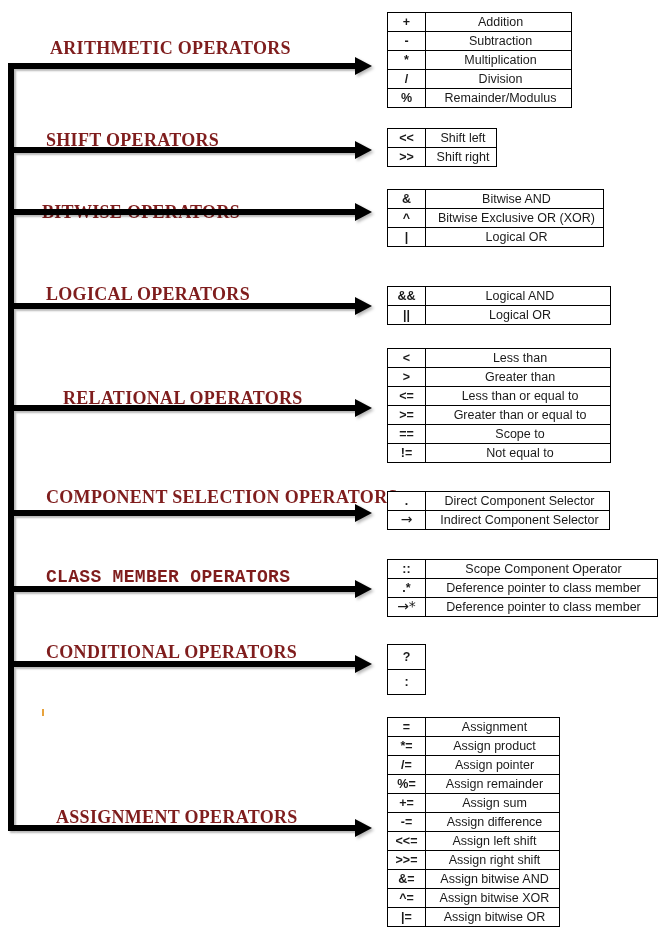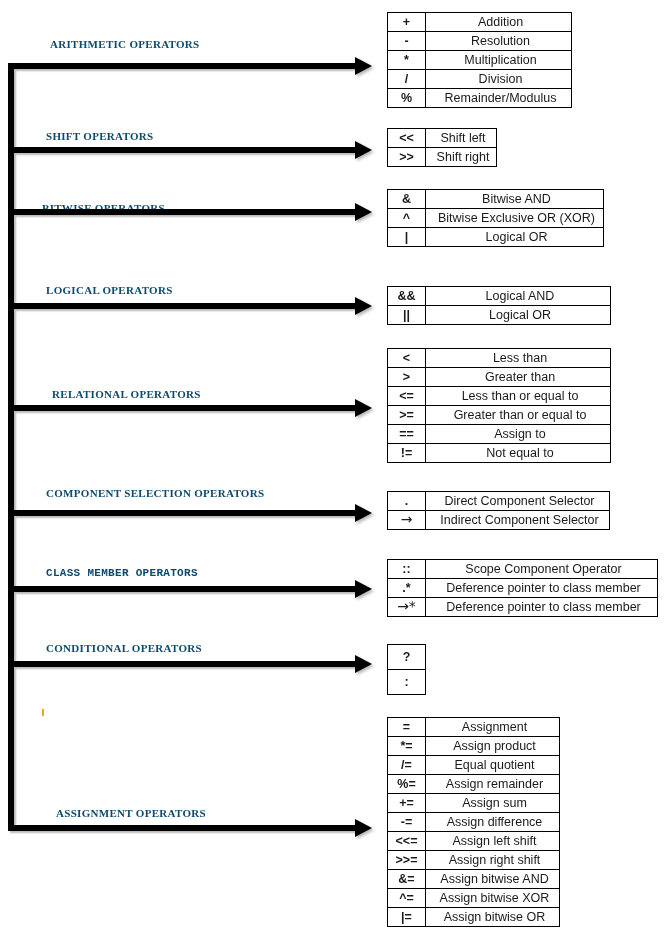--- a/index.html
+++ b/index.html
@@ -46,23 +46,23 @@
     height: 0;
     border-top: 9px solid transparent;
     border-bottom: 9px solid transparent;
     border-left: 17px solid #000000;
     filter: drop-shadow(2px 2px 1.5px rgba(0,0,0,0.28));
   }
   .cat-label {
     position: absolute;
     font-family: "Liberation Serif", serif;
     font-weight: bold;
-    font-size: 11px;
+    font-size: 18px;
     letter-spacing: 0.3px;
-    color: #0c4a6e;
+    color: #7f1d1d;
     white-space: nowrap;
   }
 
   
   .op-table {
     position: absolute;
     border-collapse: collapse;
     table-layout: fixed;
     background: #ffffff;
   }
@@ -120,21 +120,21 @@
         <div class="head" style="left: 341px;"></div>
       </div>
       <table class="op-table" style="left: 387px; top: 12px; width: 185px;">
         <tbody>
           <tr>
             <td class="sym">+</td>
             <td class="desc">Addition</td>
           </tr>
           <tr>
             <td class="sym">-</td>
-            <td class="desc">Resolution</td>
+            <td class="desc">Subtraction</td>
           </tr>
           <tr>
             <td class="sym">*</td>
             <td class="desc">Multiplication</td>
           </tr>
           <tr>
             <td class="sym">/</td>
             <td class="desc">Division</td>
           </tr>
           <tr>
@@ -191,21 +191,21 @@
           <tr>
             <td class="sym">&amp;&amp;</td>
             <td class="desc">Logical AND</td>
           </tr>
           <tr>
             <td class="sym">||</td>
             <td class="desc">Logical OR</td>
           </tr>
         </tbody>
       </table>
-      <div class="cat-label" style="left: 52px; top: 388px;">RELATIONAL OPERATORS</div>
+      <div class="cat-label" style="left: 63px; top: 388px;">RELATIONAL OPERATORS</div>
       <div class="arrow" style="left: 14px; top: 405px; width: 359px;">
         <div class="shaft" style="width: 341px;"></div>
         <div class="head" style="left: 341px;"></div>
       </div>
       <table class="op-table" style="left: 387px; top: 348px; width: 224px;">
         <tbody>
           <tr>
             <td class="sym">&lt;</td>
             <td class="desc">Less than</td>
           </tr>
@@ -216,21 +216,21 @@
           <tr>
             <td class="sym">&lt;=</td>
             <td class="desc">Less than or equal to</td>
           </tr>
           <tr>
             <td class="sym">&gt;=</td>
             <td class="desc">Greater than or equal to</td>
           </tr>
           <tr>
             <td class="sym">==</td>
-            <td class="desc">Assign to</td>
+            <td class="desc">Scope to</td>
           </tr>
           <tr>
             <td class="sym">!=</td>
             <td class="desc">Not equal to</td>
           </tr>
         </tbody>
       </table>
       <div class="cat-label" style="left: 46px; top: 487px;">COMPONENT SELECTION OPERATORS</div>
       <div class="arrow" style="left: 14px; top: 510px; width: 359px;">
         <div class="shaft" style="width: 341px;"></div>
@@ -294,21 +294,21 @@
           <tr>
             <td class="sym">=</td>
             <td class="desc">Assignment</td>
           </tr>
           <tr>
             <td class="sym">*=</td>
             <td class="desc">Assign product</td>
           </tr>
           <tr>
             <td class="sym">/=</td>
-            <td class="desc">Equal quotient</td>
+            <td class="desc">Assign pointer</td>
           </tr>
           <tr>
             <td class="sym">%=</td>
             <td class="desc">Assign remainder</td>
           </tr>
           <tr>
             <td class="sym">+=</td>
             <td class="desc">Assign sum</td>
           </tr>
           <tr>

